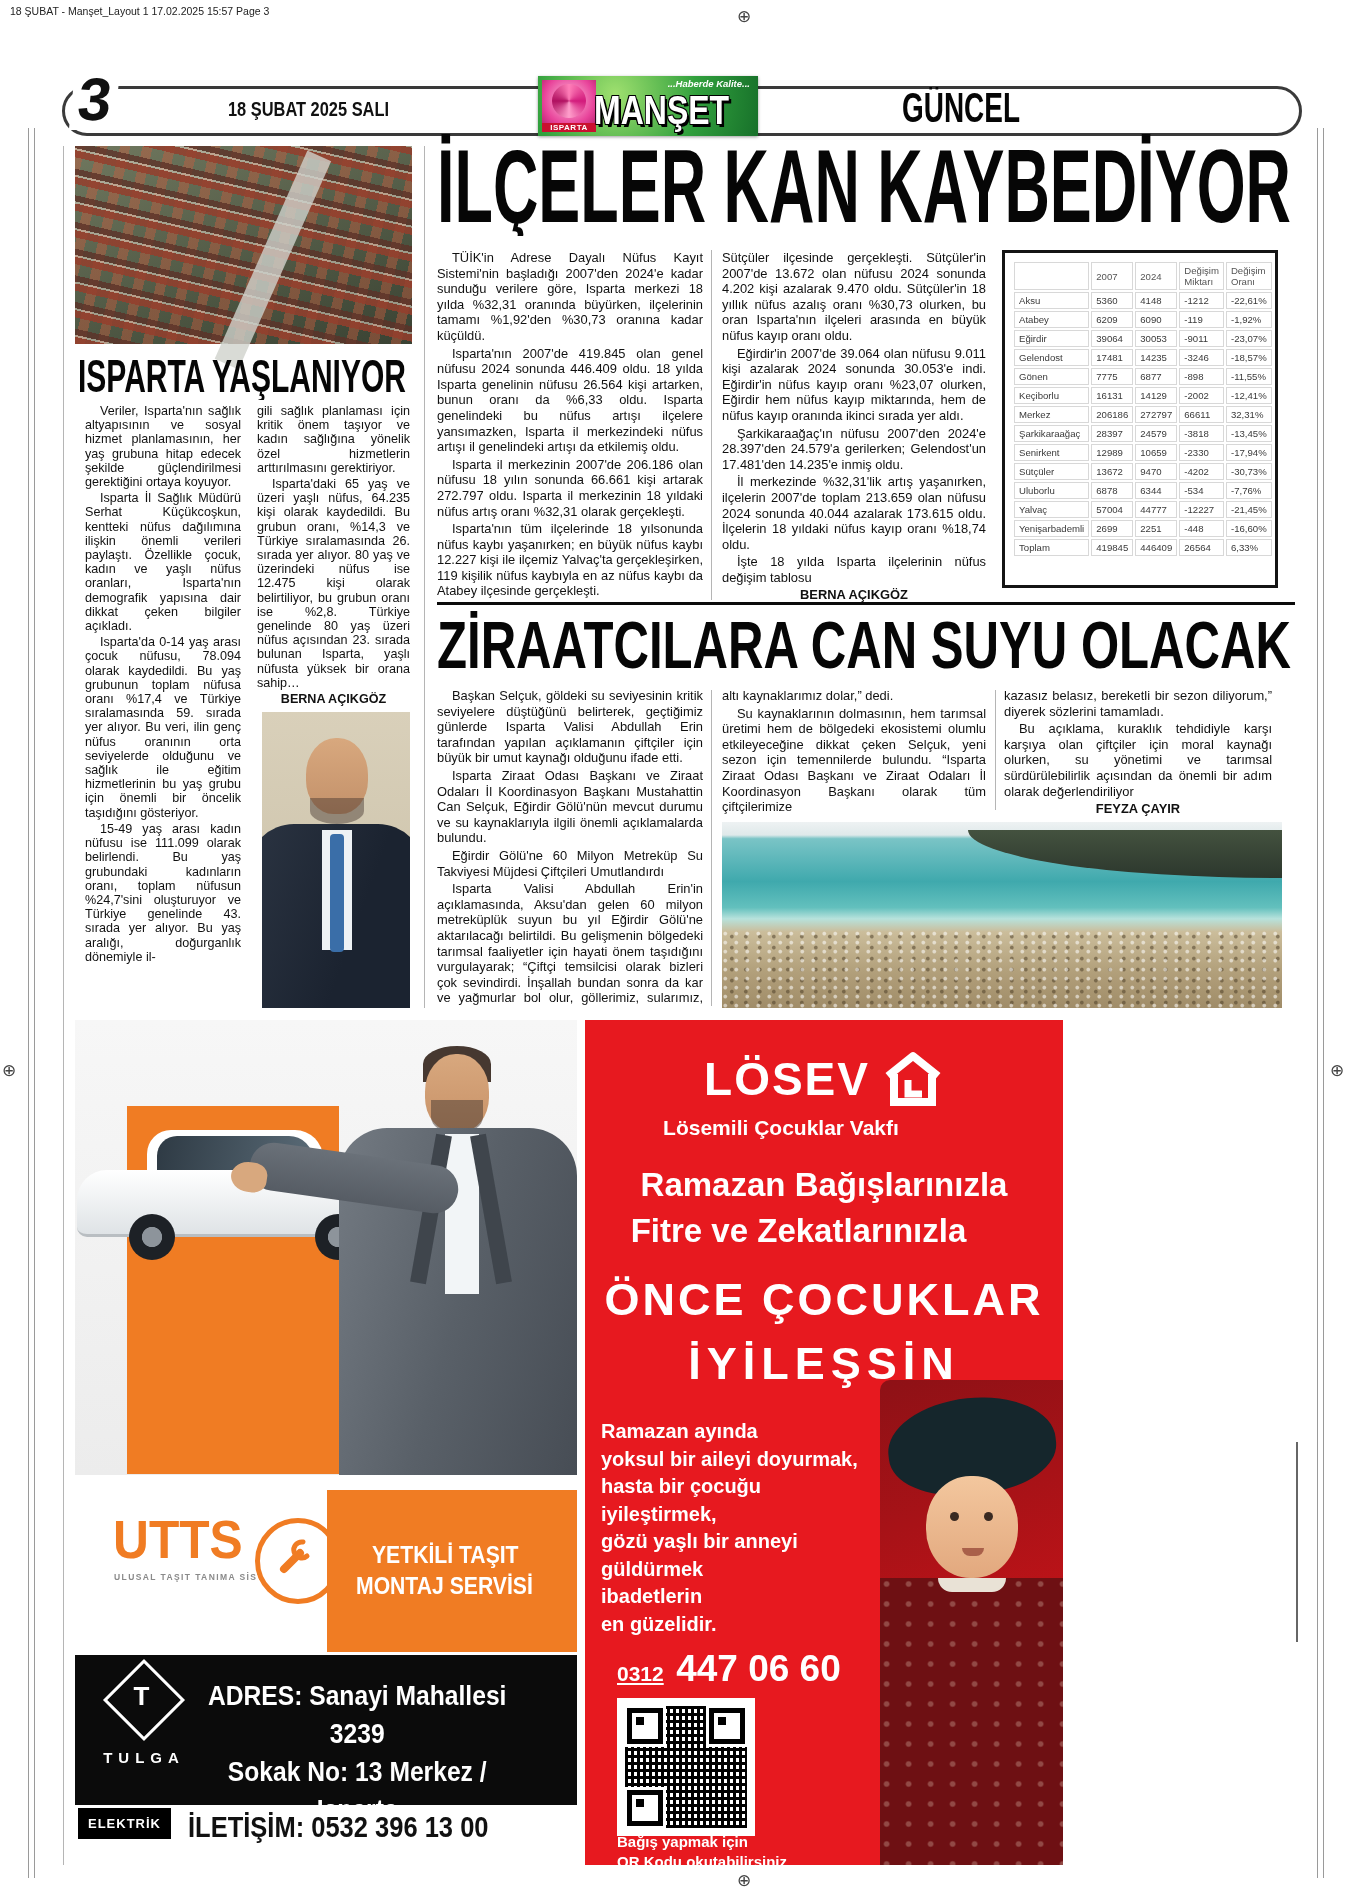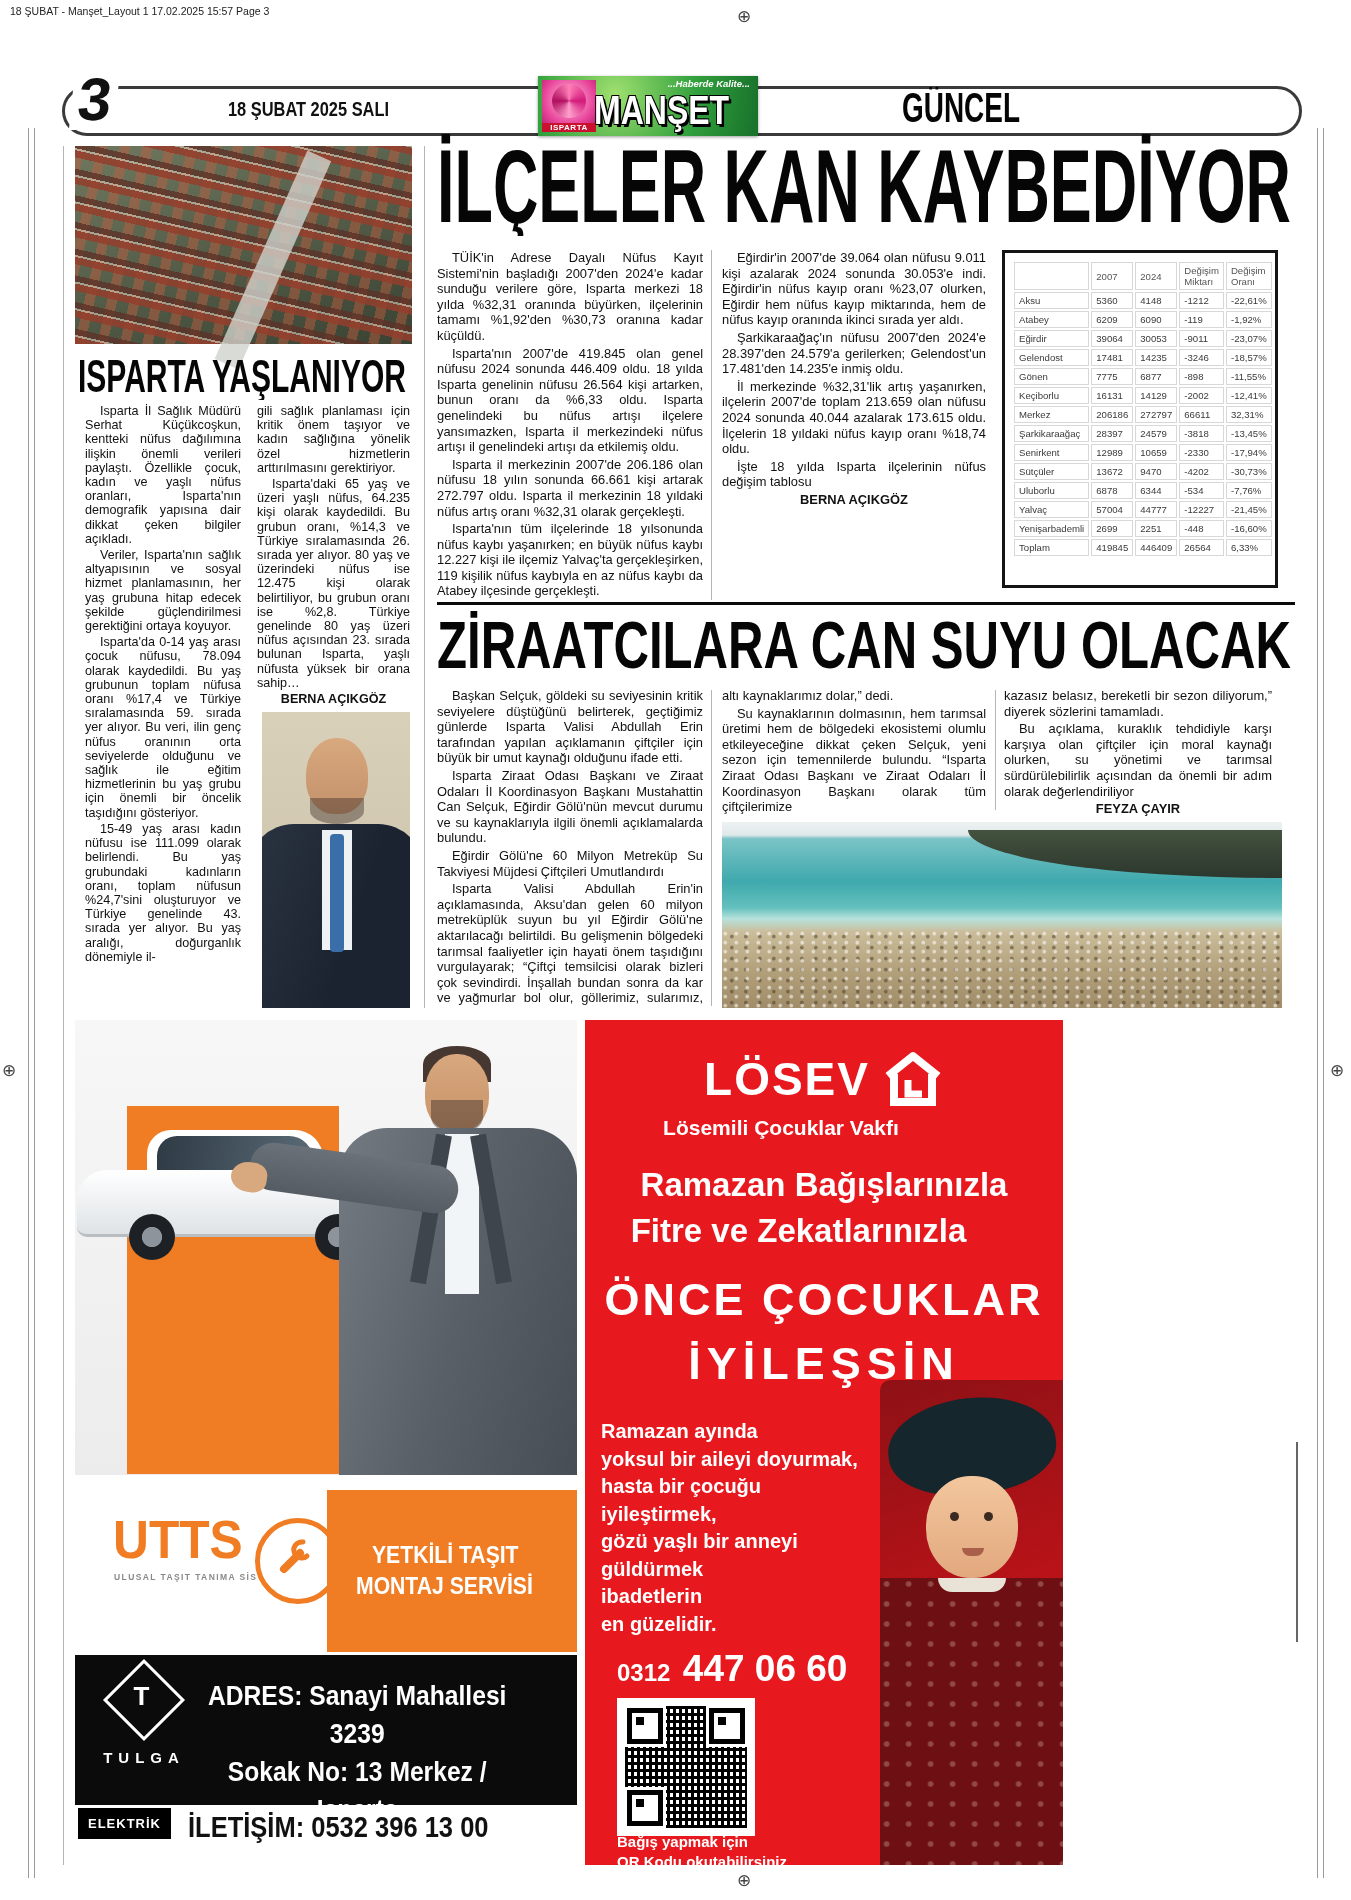--- a/index.html
+++ b/index.html
@@ -76,22 +76,22 @@
     <text x="0" y="35" font-size="42" font-weight="900" fill="#050505" textLength="118" lengthAdjust="spacingAndGlyphs">GÜNCEL</text>
   </svg>
 
   <div class="abs aerial" style="left:75px;top:146px;width:337px;height:198px;">
     <div class="road"></div>
   </div>
   <svg class="abs" style="left:78px;top:352px;" width="336" height="48">
     <text x="0" y="40" font-size="46" font-weight="900" fill="#060606" textLength="328" lengthAdjust="spacingAndGlyphs">ISPARTA YAŞLANIYOR</text>
   </svg>
   <div class="abs news col-s" style="left:85px;top:404px;width:156px;height:606px;">
+    <p>Veriler, Isparta'nın sağlık altyapısının ve sosyal hizmet planlamasının, her yaş grubuna hitap edecek şekilde güçlendirilmesi gerektiğini ortaya koyuyor.</p>
     <p>Isparta İl Sağlık Müdürü Serhat Küçükcoşkun, kentteki nüfus dağılımına ilişkin önemli verileri paylaştı. Özellikle çocuk, kadın ve yaşlı nüfus oranları, Isparta'nın demografik yapısına dair dikkat çeken bilgiler açıkladı.</p>
-    <p>Veriler, Isparta'nın sağlık altyapısının ve sosyal hizmet planlamasının, her yaş grubuna hitap edecek şekilde güçlendirilmesi gerektiğini ortaya koyuyor.</p>
     <p>Isparta'da 0-14 yaş arası çocuk nüfusu, 78.094 olarak kaydedildi. Bu yaş grubunun toplam nüfusa oranı %17,4 ve Türkiye sıralamasında 59. sırada yer alıyor. Bu veri, ilin genç nüfus oranının orta seviyelerde olduğunu ve sağlık ile eğitim hizmetlerinin bu yaş grubu için önemli bir öncelik taşıdığını gösteriyor.</p>
     <p>15-49 yaş arası kadın nüfusu ise 111.099 olarak belirlendi. Bu yaş grubundaki kadınların oranı, toplam nüfusun %24,7'sini oluşturuyor ve Türkiye genelinde 43. sırada yer alıyor. Bu yaş aralığı, doğurganlık dönemiyle il-</p>
   </div>
   <div class="abs news col-s" style="left:257px;top:404px;width:153px;height:302px;">
     <p class="noind">gili sağlık planlaması için kritik önem taşıyor ve kadın sağlığına yönelik özel hizmetlerin arttırılmasını gerektiriyor.</p>
     <p>Isparta'daki 65 yaş ve üzeri yaşlı nüfus, 64.235 kişi olarak kaydedildi. Bu grubun oranı, %14,3 ve Türkiye sıralamasında 26. sırada yer alıyor. 80 yaş ve üzerindeki nüfus ise 12.475 kişi olarak belirtiliyor, bu grubun oranı ise %2,8. Türkiye genelinde 80 yaş üzeri nüfus açısından 23. sırada bulunan Isparta, yaşlı nüfusta yüksek bir orana sahip…</p>
     <p class="byline">BERNA AÇIKGÖZ</p>
   </div>
   <div class="abs portrait" style="left:262px;top:712px;width:148px;height:296px;">
     <div class="abs" style="left:44px;top:26px;width:62px;height:76px;border-radius:48% 48% 44% 44%;background:linear-gradient(#d8a87e,#c3916a);"></div>
@@ -110,20 +110,21 @@
     <text x="0" y="88" font-size="104" font-weight="900" fill="#060606" textLength="854" lengthAdjust="spacingAndGlyphs">İLÇELER KAN KAYBEDİYOR</text>
   </svg>
   <div class="abs news col-m" style="left:437px;top:250px;width:266px;height:352px;">
     <p>TÜİK'in Adrese Dayalı Nüfus Kayıt Sistemi'nin başladığı 2007'den 2024'e kadar sunduğu verilere göre, Isparta merkezi 18 yılda %32,31 oranında büyürken, ilçelerinin tamamı %1,92'den %30,73 oranına kadar küçüldü.</p>
     <p>Isparta'nın 2007'de 419.845 olan genel nüfusu 2024 sonunda 446.409 oldu. 18 yılda Isparta genelinin nüfusu 26.564 kişi artarken, bunun oranı da %6,33 oldu. Isparta genelindeki bu nüfus artışı ilçelere yansımazken, Isparta il merkezindeki nüfus artışı il genelindeki artışı da etkilemiş oldu.</p>
     <p>Isparta il merkezinin 2007'de 206.186 olan nüfusu 18 yılın sonunda 66.661 kişi artarak 272.797 oldu. Isparta il merkezinin 18 yıldaki nüfus artış oranı %32,31 olarak gerçekleşti.</p>
     <p>Isparta'nın tüm ilçelerinde 18 yılsonunda nüfus kaybı yaşanırken; en büyük nüfus kaybı 12.227 kişi ile ilçemiz Yalvaç'ta gerçekleşirken, 119 kişilik nüfus kaybıyla en az nüfus kaybı da Atabey ilçesinde gerçekleşti.</p>
     <p>Oransal olarak en büyük nüfusu düşüşü ise</p>
   </div>
   <div class="abs news col-m" style="left:722px;top:250px;width:264px;height:352px;">
+    <p class="noind">Sütçüler ilçesinde gerçekleşti. Sütçüler'in 2007'de 13.672 olan nüfusu 2024 sonunda 4.202 kişi azalarak 9.470 oldu. Sütçüler'in 18 yıllık nüfus azalış oranı %30,73 olurken, bu oran Isparta'nın ilçeleri arasında en büyük nüfus kayıp oranı oldu.</p>
     <p>Eğirdir'in 2007'de 39.064 olan nüfusu 9.011 kişi azalarak 2024 sonunda 30.053'e indi. Eğirdir'in nüfus kayıp oranı %23,07 olurken, Eğirdir hem nüfus kayıp miktarında, hem de nüfus kayıp oranında ikinci sırada yer aldı.</p>
     <p>Şarkikaraağaç'ın nüfusu 2007'den 2024'e 28.397'den 24.579'a gerilerken; Gelendost'un 17.481'den 14.235'e inmiş oldu.</p>
     <p>İl merkezinde %32,31'lik artış yaşanırken, ilçelerin 2007'de toplam 213.659 olan nüfusu 2024 sonunda 40.044 azalarak 173.615 oldu. İlçelerin 18 yıldaki nüfus kayıp oranı %18,74 oldu.</p>
     <p>İşte 18 yılda Isparta ilçelerinin nüfus değişim tablosu</p>
     <p class="byline">BERNA AÇIKGÖZ</p>
   </div>
 
   <div class="abs popbox" style="left:1002px;top:250px;width:256px;height:318px;">
     <table class="pop">
       <tbody>
@@ -335,21 +336,21 @@
       <div>Ramazan ayında</div>
       <div>yoksul bir aileyi doyurmak,</div>
       <div>hasta bir çocuğu</div>
       <div>iyileştirmek,</div>
       <div>gözü yaşlı bir anneyi</div>
       <div>güldürmek</div>
       <div>ibadetlerin</div>
       <div>en güzelidir.</div>
     </div>
     <div class="abs" style="left:32px;top:628px;color:#fff;">
-      <span style="font-size:24px;font-weight:800;">0312</span>
+      <span style="font-size:21px;font-weight:800;text-decoration:underline;">0312</span>
       <span style="font-size:37px;font-weight:900;margin-left:8px;">447 06 60</span>
     </div>
     <div class="abs qr" style="left:32px;top:678px;width:122px;height:122px;">
       <div class="qr-inner">
         <div class="finder" style="left:2px;top:2px;">
             <i></i>
           </div>
         <div class="finder" style="right:2px;top:2px;">
             <i></i>
           </div>

